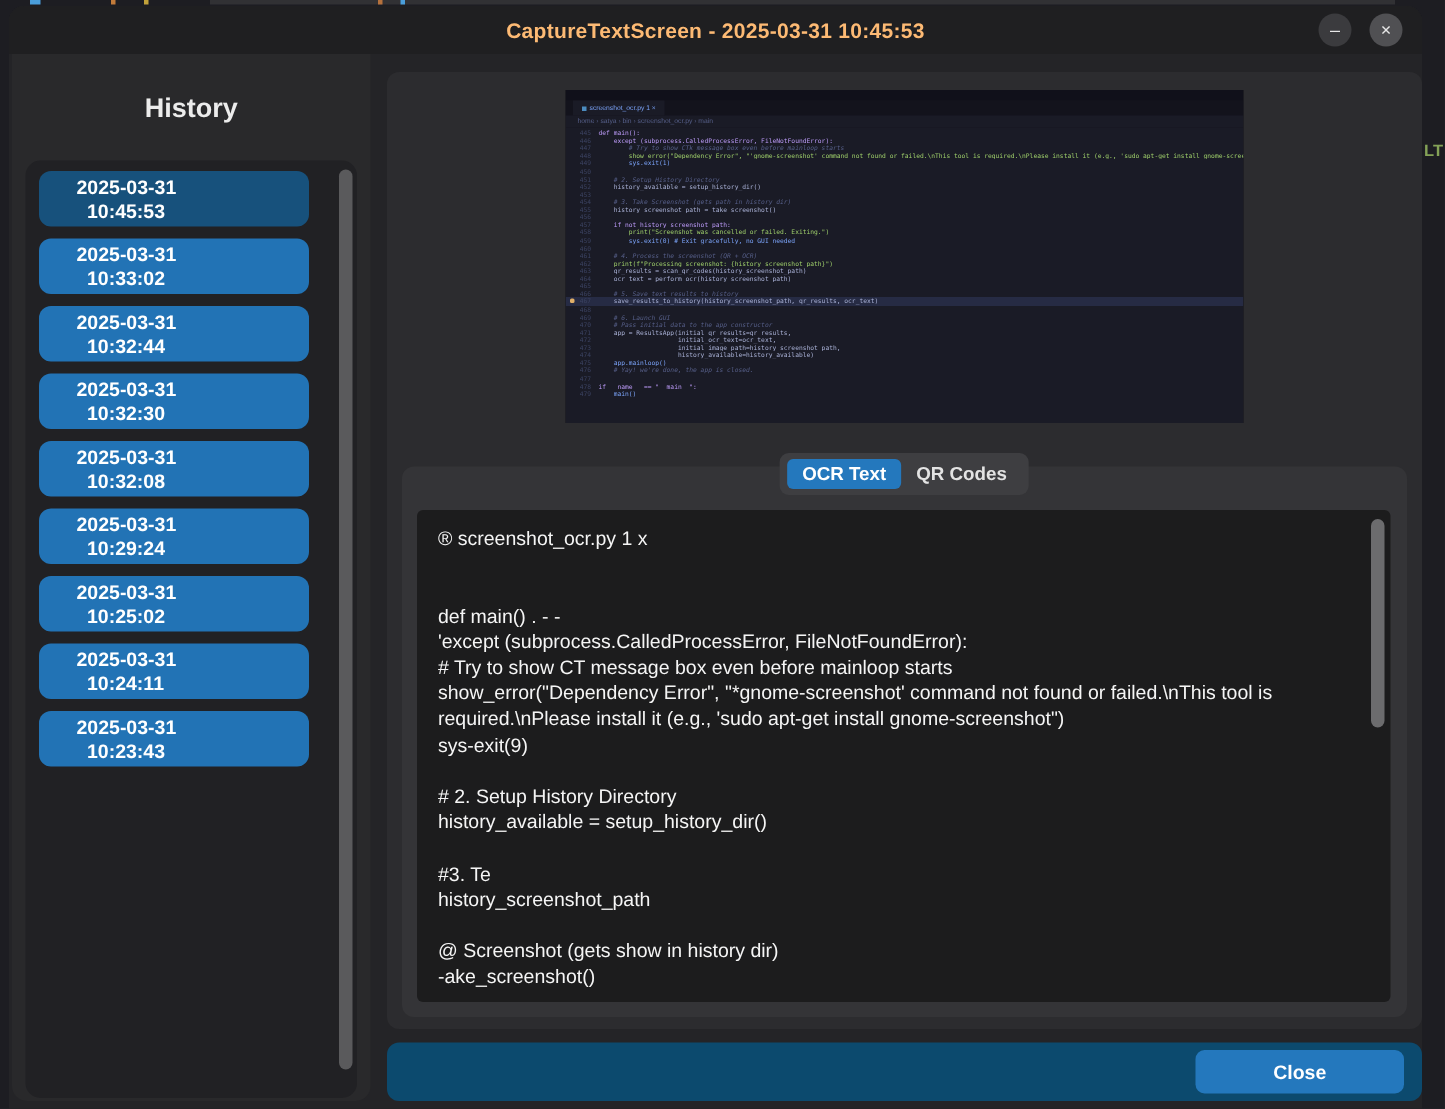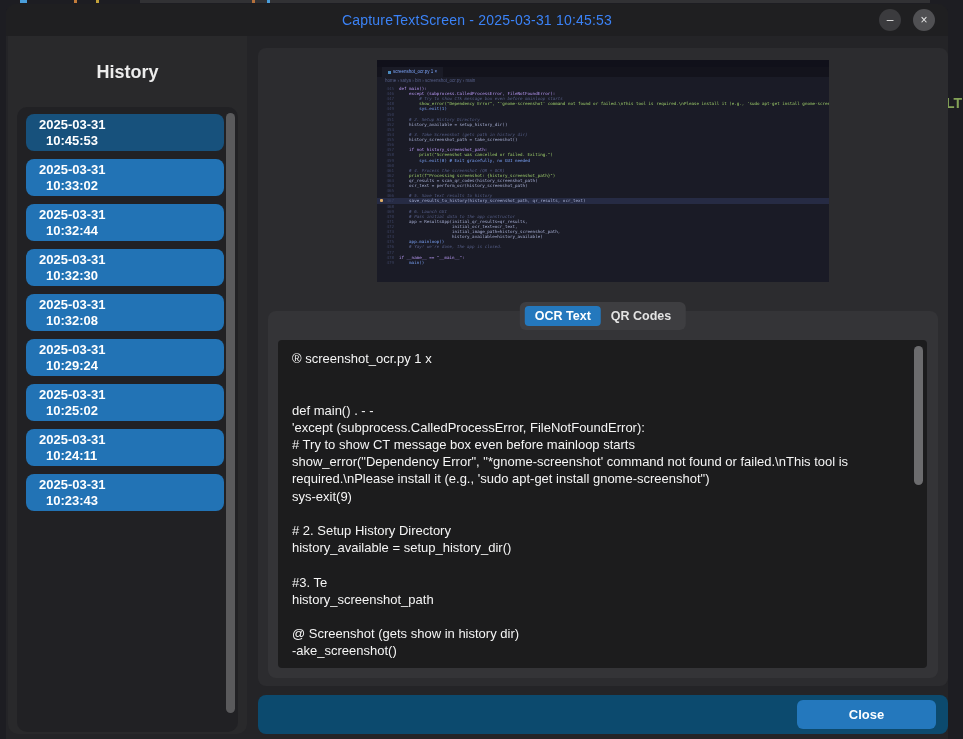--- a/index.html
+++ b/index.html
@@ -2,45 +2,45 @@
 <html style="--accent: #2478bd; --item_blue: #2273b5; --item_selected: #17517c;"><head>
 <meta charset="utf-8">
 <style>
   * { margin:0; padding:0; box-sizing:border-box; }
   html,body { width:963px; height:739px; overflow:hidden; background:#1d1d22;
               font-family:"Liberation Sans", sans-serif; }
 
   
   .desktop-strip { position:absolute; left:140px; top:0; width:790px; height:3px; background:#313134; }
   .speck { position:absolute; top:0; height:3px; }
-  .lt-hint { position:absolute; right:1px; top:95px; color:#84a257; font-size:14px; font-weight:bold; }
+  .lt-hint { position:absolute; right:1px; top:95px; color:#84a257; font-size:11px; font-weight:bold; }
 
   
   .window { position:absolute; left:6px; top:4px; width:942px; height:735px;
             background:#242427; border-radius:10px 10px 0 0; }
 
   .titlebar { position:absolute; left:0; top:0; width:100%; height:32px;
               background:#1f1f21; border-radius:10px 10px 0 0;
               display:flex; align-items:center; justify-content:center; }
-  .titlebar .title { color:#3b82f6; font-size:14px; font-weight:normal; letter-spacing:.2px; }
+  .titlebar .title { color:#fdba74; font-size:14px; font-weight:bold; letter-spacing:.2px; }
   .win-btn { position:absolute; top:5px; width:22px; height:22px; border-radius:50%;
              border:none; color:#e8e8e8; font-size:12px; line-height:22px; text-align:center; cursor:pointer; }
   .btn-min { right:47px; background:#3b3b3e; }
   .btn-close { right:13px; background:#505053; }
 
   
   .sidebar { position:absolute; left:2px; top:32px; width:239px; height:698px;
              background:#29292b; border-radius:0 0 10px 10px; }
   .sidebar-heading { margin-top:26px; text-align:center; color:#ececec; font-size:18px; font-weight:bold; }
   .hist-list { position:absolute; left:9px; top:71px; width:221px; height:625px;
                background:#212124; border-radius:10px; overflow:hidden; }
   .hist-items { padding:7px 0 0 9px; }
-  .hist-item { width:198px; height:37px; margin-bottom:8px; border-radius:8px;
+  .hist-item { width:180px; height:37px; margin-bottom:8px; border-radius:8px;
                background:var(--item_blue); color:#fff; font-size:13px; font-weight:bold;
-               padding:3px 0 0 13px; line-height:15.5px; cursor:pointer; }
+               padding:3px 0 0 25px; line-height:15.5px; cursor:pointer; }
   .hist-item.selected { background:var(--item_selected); }
   .hist-item .t2 { margin-left:7px; }
   .hist-scroll-thumb { position:absolute; right:3px; top:6px; width:9px; height:600px;
                        background:#5a5a5c; border-radius:5px; }
 
   
   .main-panel { position:absolute; left:252px; top:44px; width:690px; height:638px;
                 background:#2c2c2f; border-radius:8px; }
 
   

